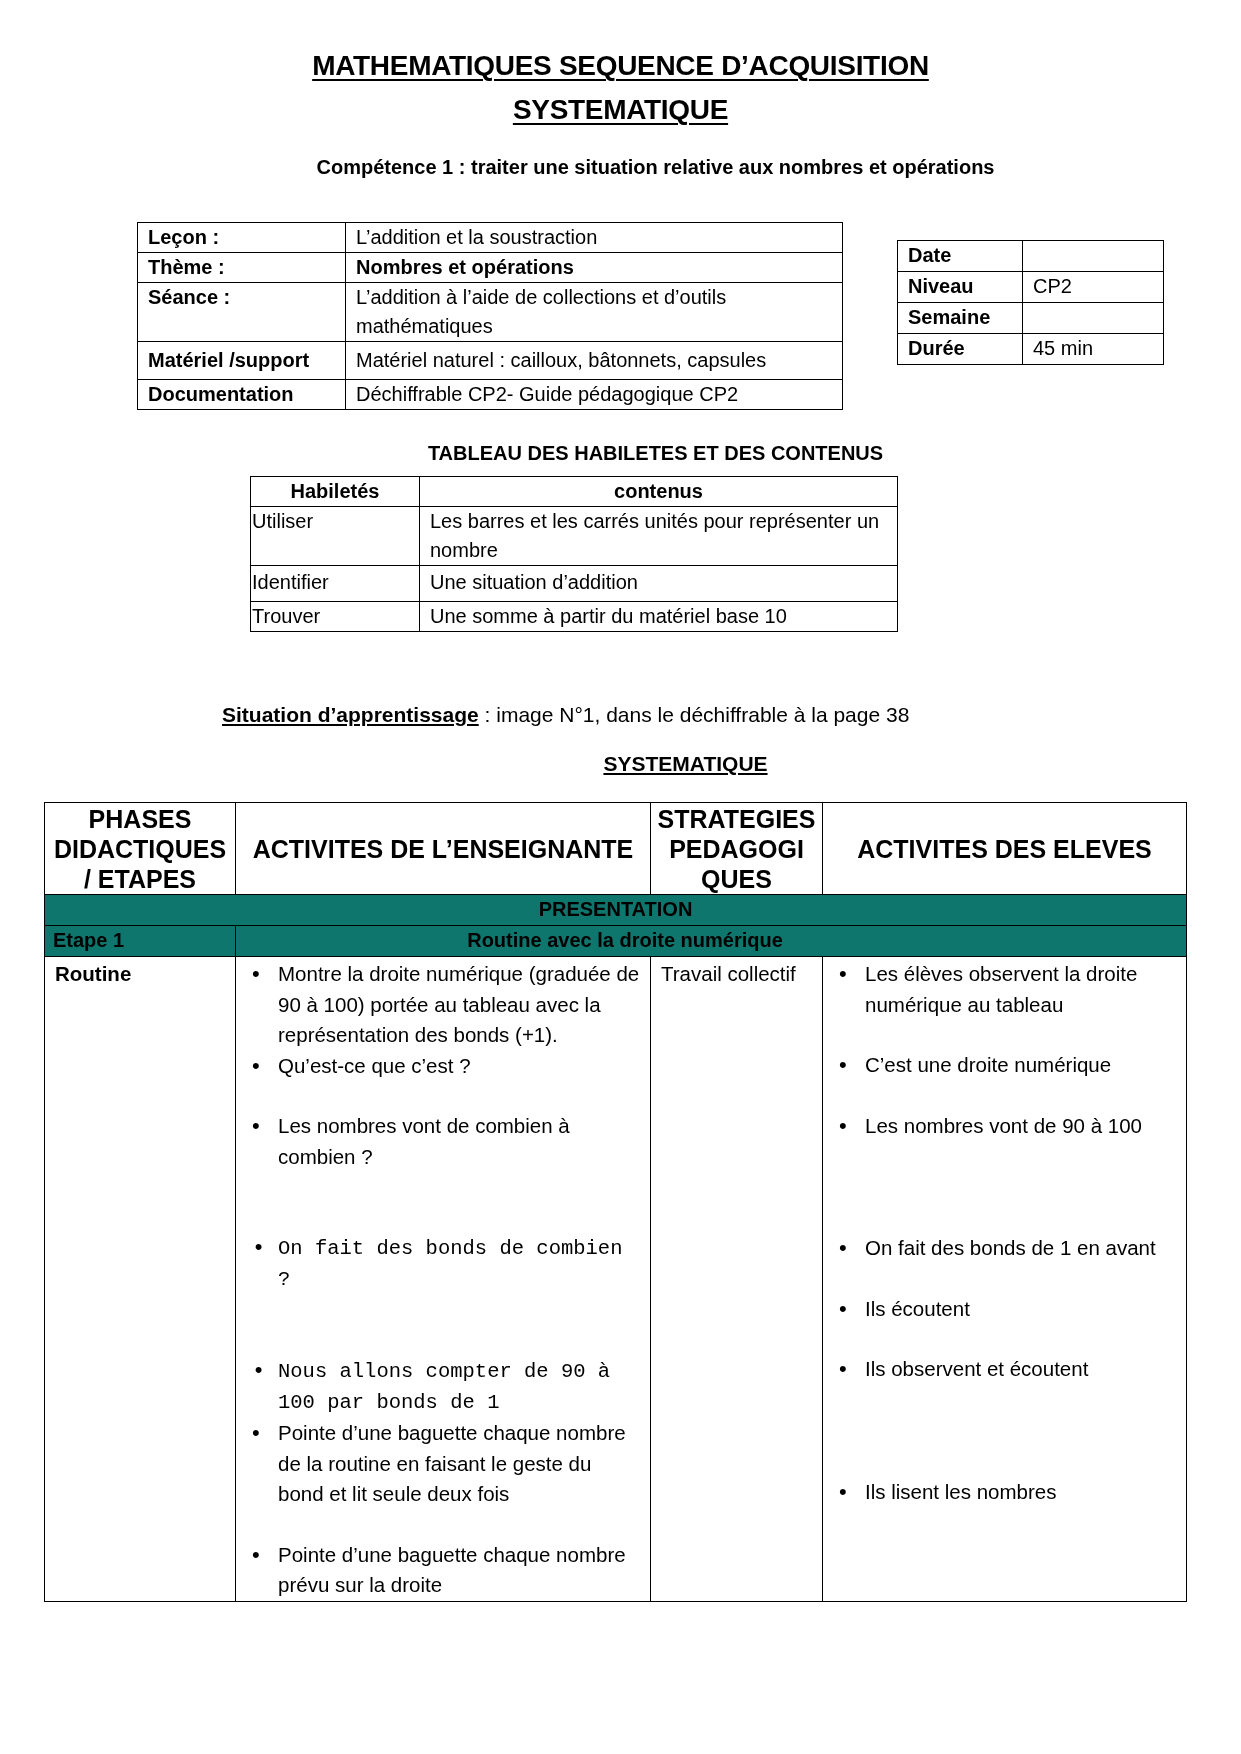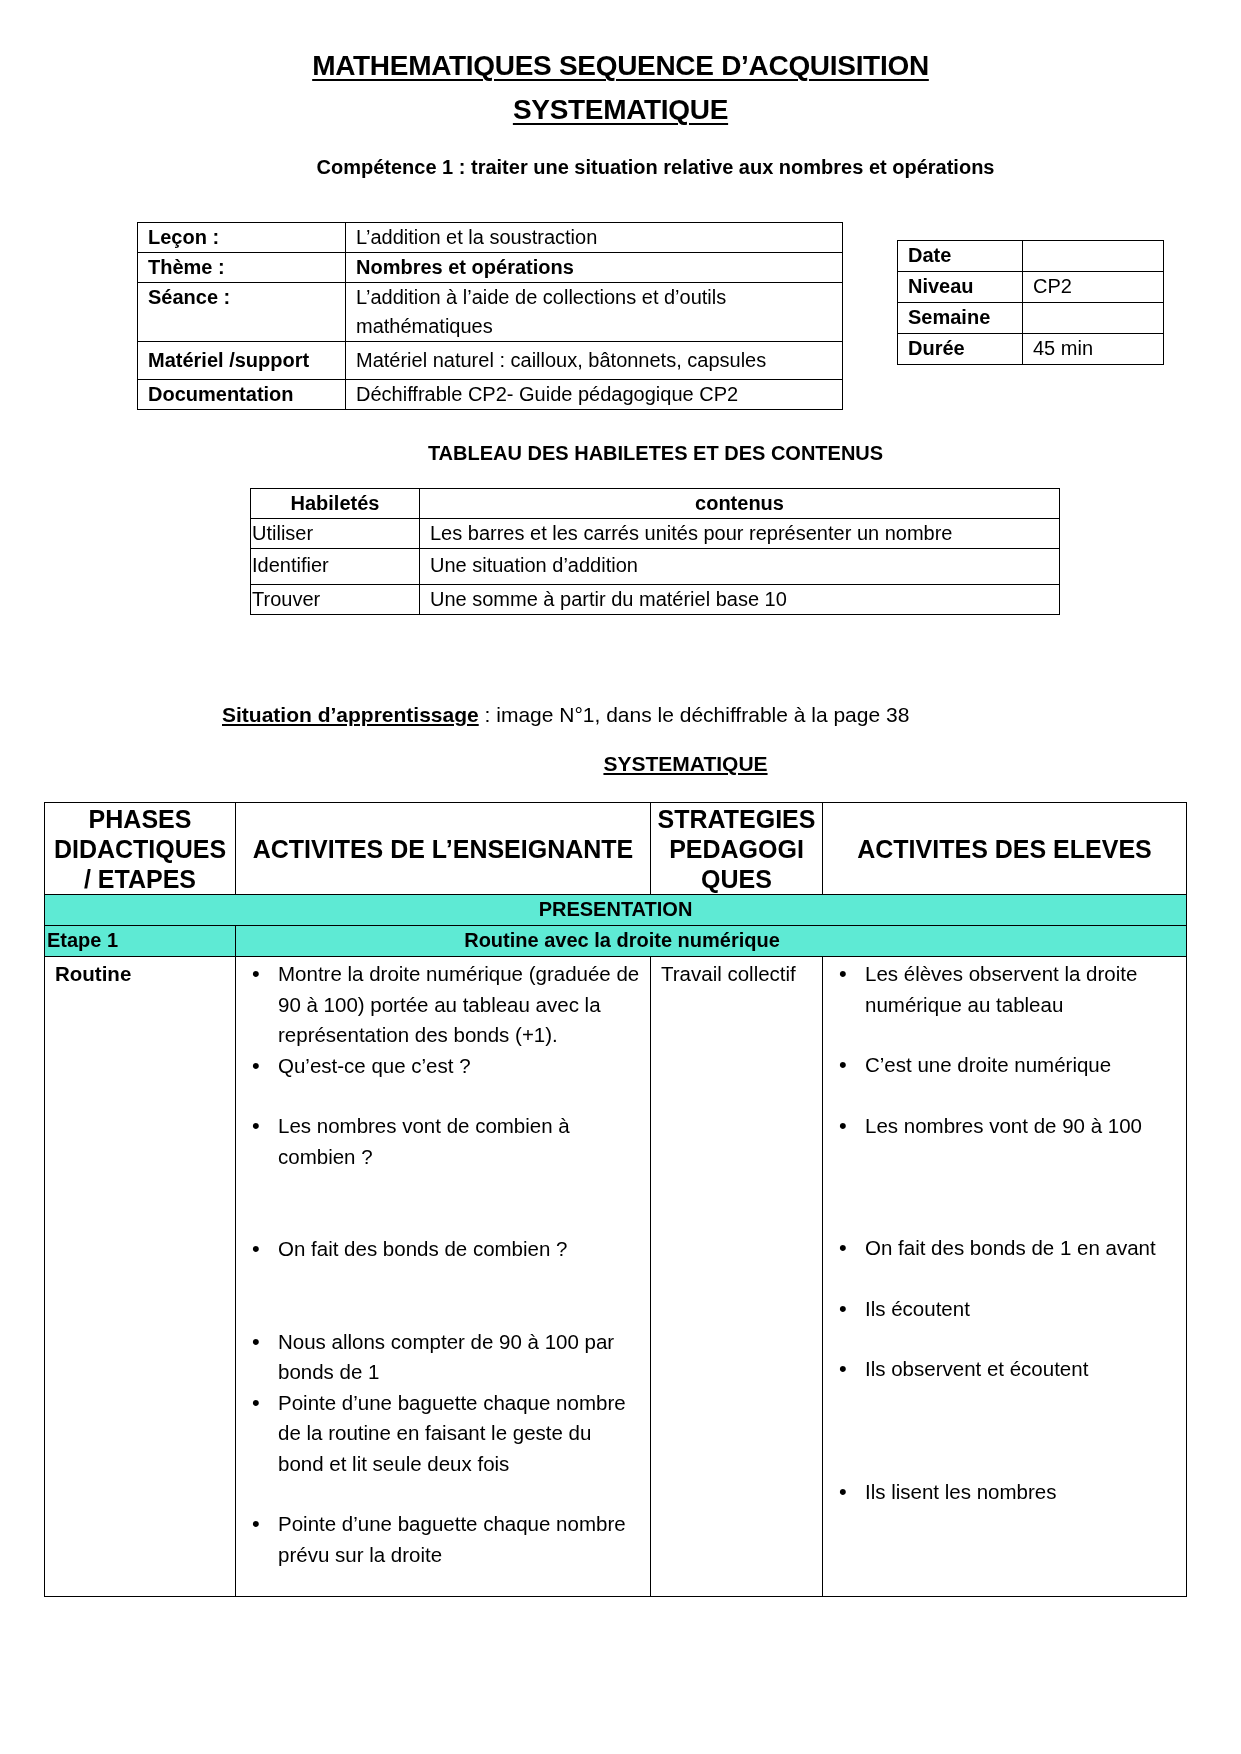--- a/index.html
+++ b/index.html
@@ -27,28 +27,28 @@
   .section-head { left: 0; width: 1241px; text-align: center; font-weight: bold; font-size: 20px; padding-left: 70px; box-sizing: border-box; }
   .hab th { font-weight: bold; text-align: center; padding: 0 4px; }
   .hab td { padding: 0 10px; }
   .hab td.k { padding: 0 1px; width: 160px; }
   .situation { left: 222px; top: 703px; font-size: 21px; }
   .situation .lbl { font-weight: bold; text-decoration: underline; }
   .deroul { left: 0; width: 1241px; top: 752px; text-align: center; font-weight: bold; font-size: 21px; padding-left: 130px; box-sizing: border-box; }
   .deroul span { text-decoration: underline; }
   .main { left: 44px; top: 802px; width: 1142px; table-layout: fixed; }
   .main th { font-weight: bold; text-align: center; vertical-align: middle; font-size: 25px; line-height: 30px; padding: 0 4px; }
-  .main .band td { background: #5eead4; font-weight: bold; padding: 0 2px; height: 30px; }
+  .main .band td { background: #0f766e; font-weight: bold; padding: 0 8px; height: 30px; }
   .main .band.center td { text-align: center; }
   .main td.body { padding: 2px 10px 0 10px; font-size: 20.5px; line-height: 30.5px; }
   ul { margin: 0; padding: 0 0 0 32px; list-style: none; }
   li { position: relative; }
   li::before { content: "•"; position: absolute; left: -26px; font-size: 22px; }
   .gap1 { margin-top: 30px; }
-  .gap2 { margin-top: 62px; }
+  .gap2 { margin-top: 62px; font-family: Liberation Mono, monospace; }
   .gap3 { margin-top: 92px; }
 </style>
 </head>
 <body>
 
 <div class="abs title" style="top:50px;"><span>MATHEMATIQUES SEQUENCE D’ACQUISITION</span></div>
 <div class="abs title" style="top:94px;"><span>SYSTEMATIQUE</span></div>
 <div class="abs competence">Compétence 1 : traiter une situation relative aux nombres et opérations</div>
 
 <table class="abs info" style="left:137px; top:222px; width:706px;">
@@ -91,21 +91,21 @@
     <td></td>
   </tr>
   <tr>
     <td class="k">Durée</td>
     <td>45 min</td>
   </tr>
 </tbody>
   </table>
 
 <div class="abs section-head" style="top:442px;">TABLEAU DES HABILETES ET DES CONTENUS</div>
-<table class="abs hab" style="left:250px; top:488px; width:810px;">
+<table class="abs hab" style="left:250px; top:476px; width:648px;">
   <tbody>
       <tr>
     <th style="width:160px;">Habiletés</th>
     <th>contenus</th>
   </tr>
   <tr>
     <td class="k">Utiliser</td>
     <td>Les barres et les carrés unités pour représenter un nombre</td>
   </tr>
   <tr>

